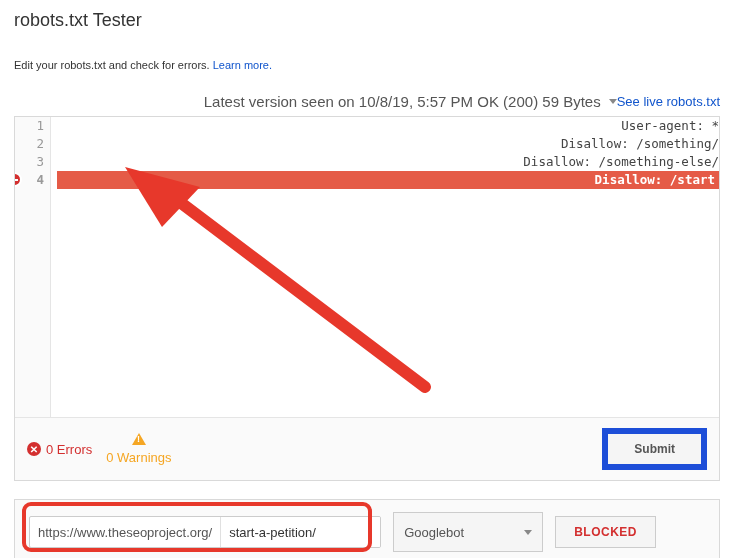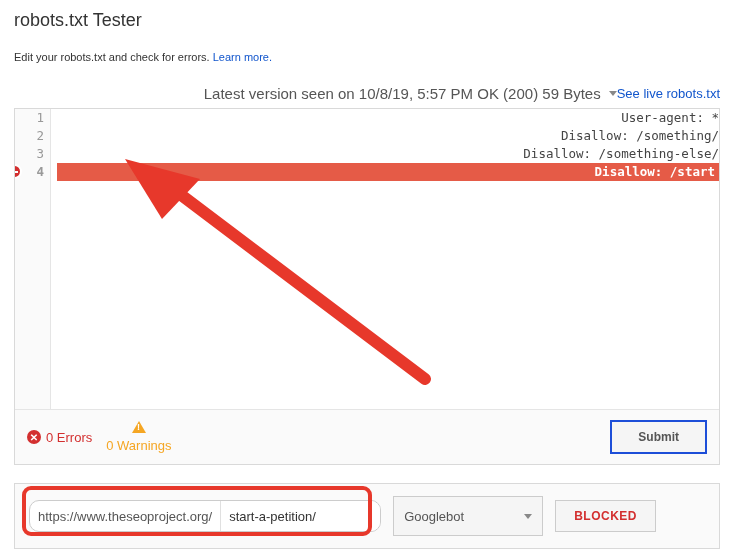--- a/index.html
+++ b/index.html
@@ -8,21 +8,21 @@
     font-size: 13px;
     color: #333;
     background: #fff;
     padding: 10px 14px;
     width: 734px;
   }
   .page-title {
     font-size: 18px;
     font-weight: 400;
     color: #333;
-    margin-bottom: 20px;
+    margin-bottom: 28px;
   }
   .subline {
     font-size: 11px;
     color: #333;
     margin-bottom: 22px;
   }
   .subline a { color: #1155cc; text-decoration: none; }
   .versionbar {
     display: flex;
     align-items: center;
@@ -164,21 +164,21 @@
   .icon-tri::after {
     content: "!";
     position: absolute;
     top: 1px; left: -2px;
     font-size: 9px;
     color: #fff;
     font-weight: bold;
   }
   .btn {
     background: #f5f5f5;
-    border: 2px solid #1d4ed8;
+    border: 6px solid #1d4ed8;
     color: #555;
     font-weight: bold;
     font-size: 12px;
     padding: 8px 26px;
     cursor: pointer;
   }
 
   
   .tester-panel {
     border: 1px solid #d9d9d9;
@@ -187,21 +187,21 @@
     display: flex;
     align-items: center;
     gap: 12px;
   }
   .url-group {
     display: flex;
     align-items: center;
     border: 1px solid #ccc;
     background: #fff;
     height: 32px;
-    border-radius: 10px;
+    border-radius: 2px;
     overflow: hidden;
   }
   .url-prefix {
     padding: 0 8px;
     color: #555;
     font-size: 13px;
     white-space: nowrap;
   }
   .url-input {
     border: none;

